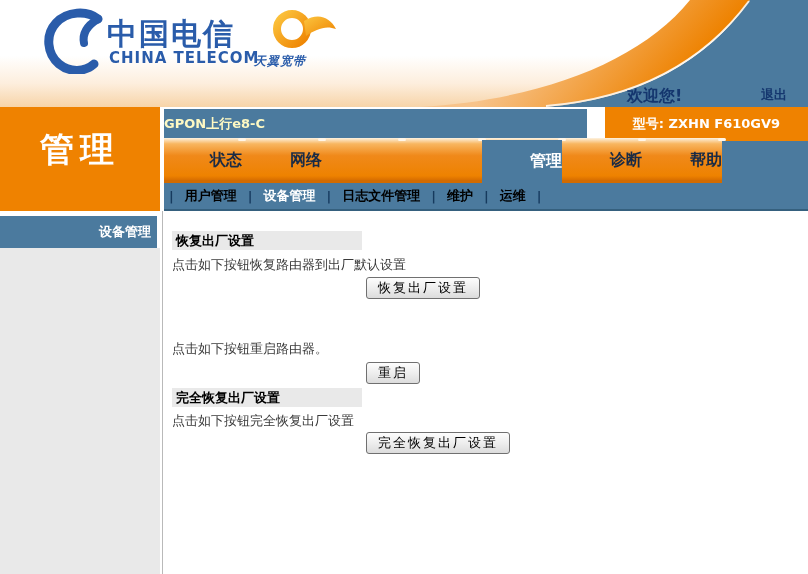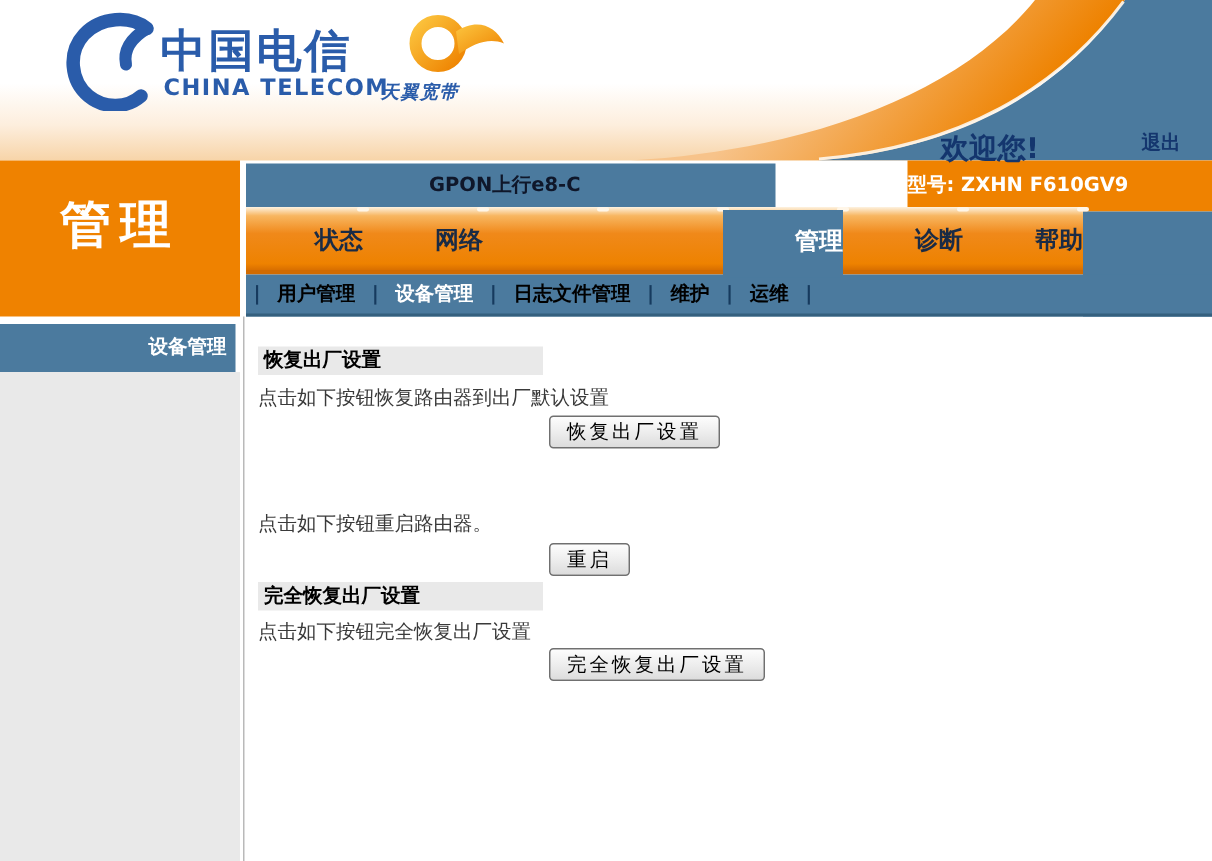--- a/index.html
+++ b/index.html
@@ -4,39 +4,39 @@
 <style>
   * { margin:0; padding:0; box-sizing:border-box; }
   html,body { background:#fff; }
   body { font-family:"DejaVu Sans","Liberation Sans",sans-serif; }
   #page { position:relative; width:808px; height:574px; background:#fff; overflow:hidden; }
 
   
   #header { position:absolute; left:0; top:0; width:808px; height:107px;
     background:linear-gradient(180deg,#ffffff 0%,#ffffff 52%,#fdeedd 78%,#f7d4a8 100%); }
   #swoosh { position:absolute; left:0; top:0; width:808px; height:107px; }
-  .welcome { position:absolute; left:627px; top:86px; font-size:19px; font-weight:bold; color:#14366e; z-index:3; }
+  .welcome { position:absolute; left:627px; top:86px; font-size:16px; font-weight:bold; color:#14366e; z-index:3; }
   .logout  { position:absolute; left:761px; top:86px; font-size:13px; font-weight:bold; color:#14366e; z-index:3; cursor:pointer; text-decoration:none; }
 
   #ct-logo { position:absolute; left:40px; top:8px; }
   #ct-cn { position:absolute; left:107px; top:14px; font-size:30px; font-weight:bold; color:#2a5caa; letter-spacing:2px; }
   #ct-en { position:absolute; left:109px; top:49px; font-size:15px; font-weight:bold; color:#2a5caa; letter-spacing:1px; }
   #ty-logo { position:absolute; left:262px; top:5px; }
   #ty-name { position:absolute; left:254px; top:53px; font-size:12px; font-weight:bold; font-style:italic; color:#2a5caa; letter-spacing:1px; }
 
   
   #lpanel { position:absolute; left:0; top:107px; width:160px; height:104px; background:#ef8200; }
   #lpanel .ptitle { position:absolute; left:0; top:20px; width:160px; text-align:center;
     font-size:34px; font-weight:bold; color:#fff; letter-spacing:6px; }
 
   
-  #gpon-bar { position:absolute; left:164px; top:109px; width:353px; height:29px; background:#4b7a9e;
-    color:#0f172a; font-size:13px; font-weight:bold; line-height:29px; text-align:center; padding-right:8px; }
+  #gpon-bar { position:absolute; left:164px; top:109px; width:423px; height:29px; background:#4b7a9e;
+    color:#fef9c3; font-size:13px; font-weight:bold; line-height:29px; text-align:left; padding-right:8px; }
   #model-box { position:absolute; left:605px; top:107px; width:203px; height:34px; background:#ef8200;
-    color:#fff; font-size:13px; font-weight:bold; line-height:34px; }
+    color:#fff; font-size:13px; font-weight:bold; line-height:34px; text-align:center; }
 
   
   #blue-corner { position:absolute; left:722px; top:141px; width:86px; height:70px; background:#4b7a9e; }
   #tabbar { position:absolute; left:164px; top:138px; width:558px; height:45px;
     background:linear-gradient(180deg,#fdf2e0 0%,#f8b660 14%,#f0891a 42%,#ee8200 90%,#d96f00 100%);
     border-bottom:3px solid #d26b00; }
   .tab { position:absolute; top:0; height:42px; line-height:44px; text-align:right;
     font-size:16px; font-weight:bold; color:#1a2b45; cursor:pointer; }
   .tab.active { top:2px; height:45px; line-height:42px; background:#4b7a9e; color:#fff; z-index:2; }
   .notch { position:absolute; top:0; width:8px; height:3px; background:#fff6e8; border-radius:2px; z-index:1; }

